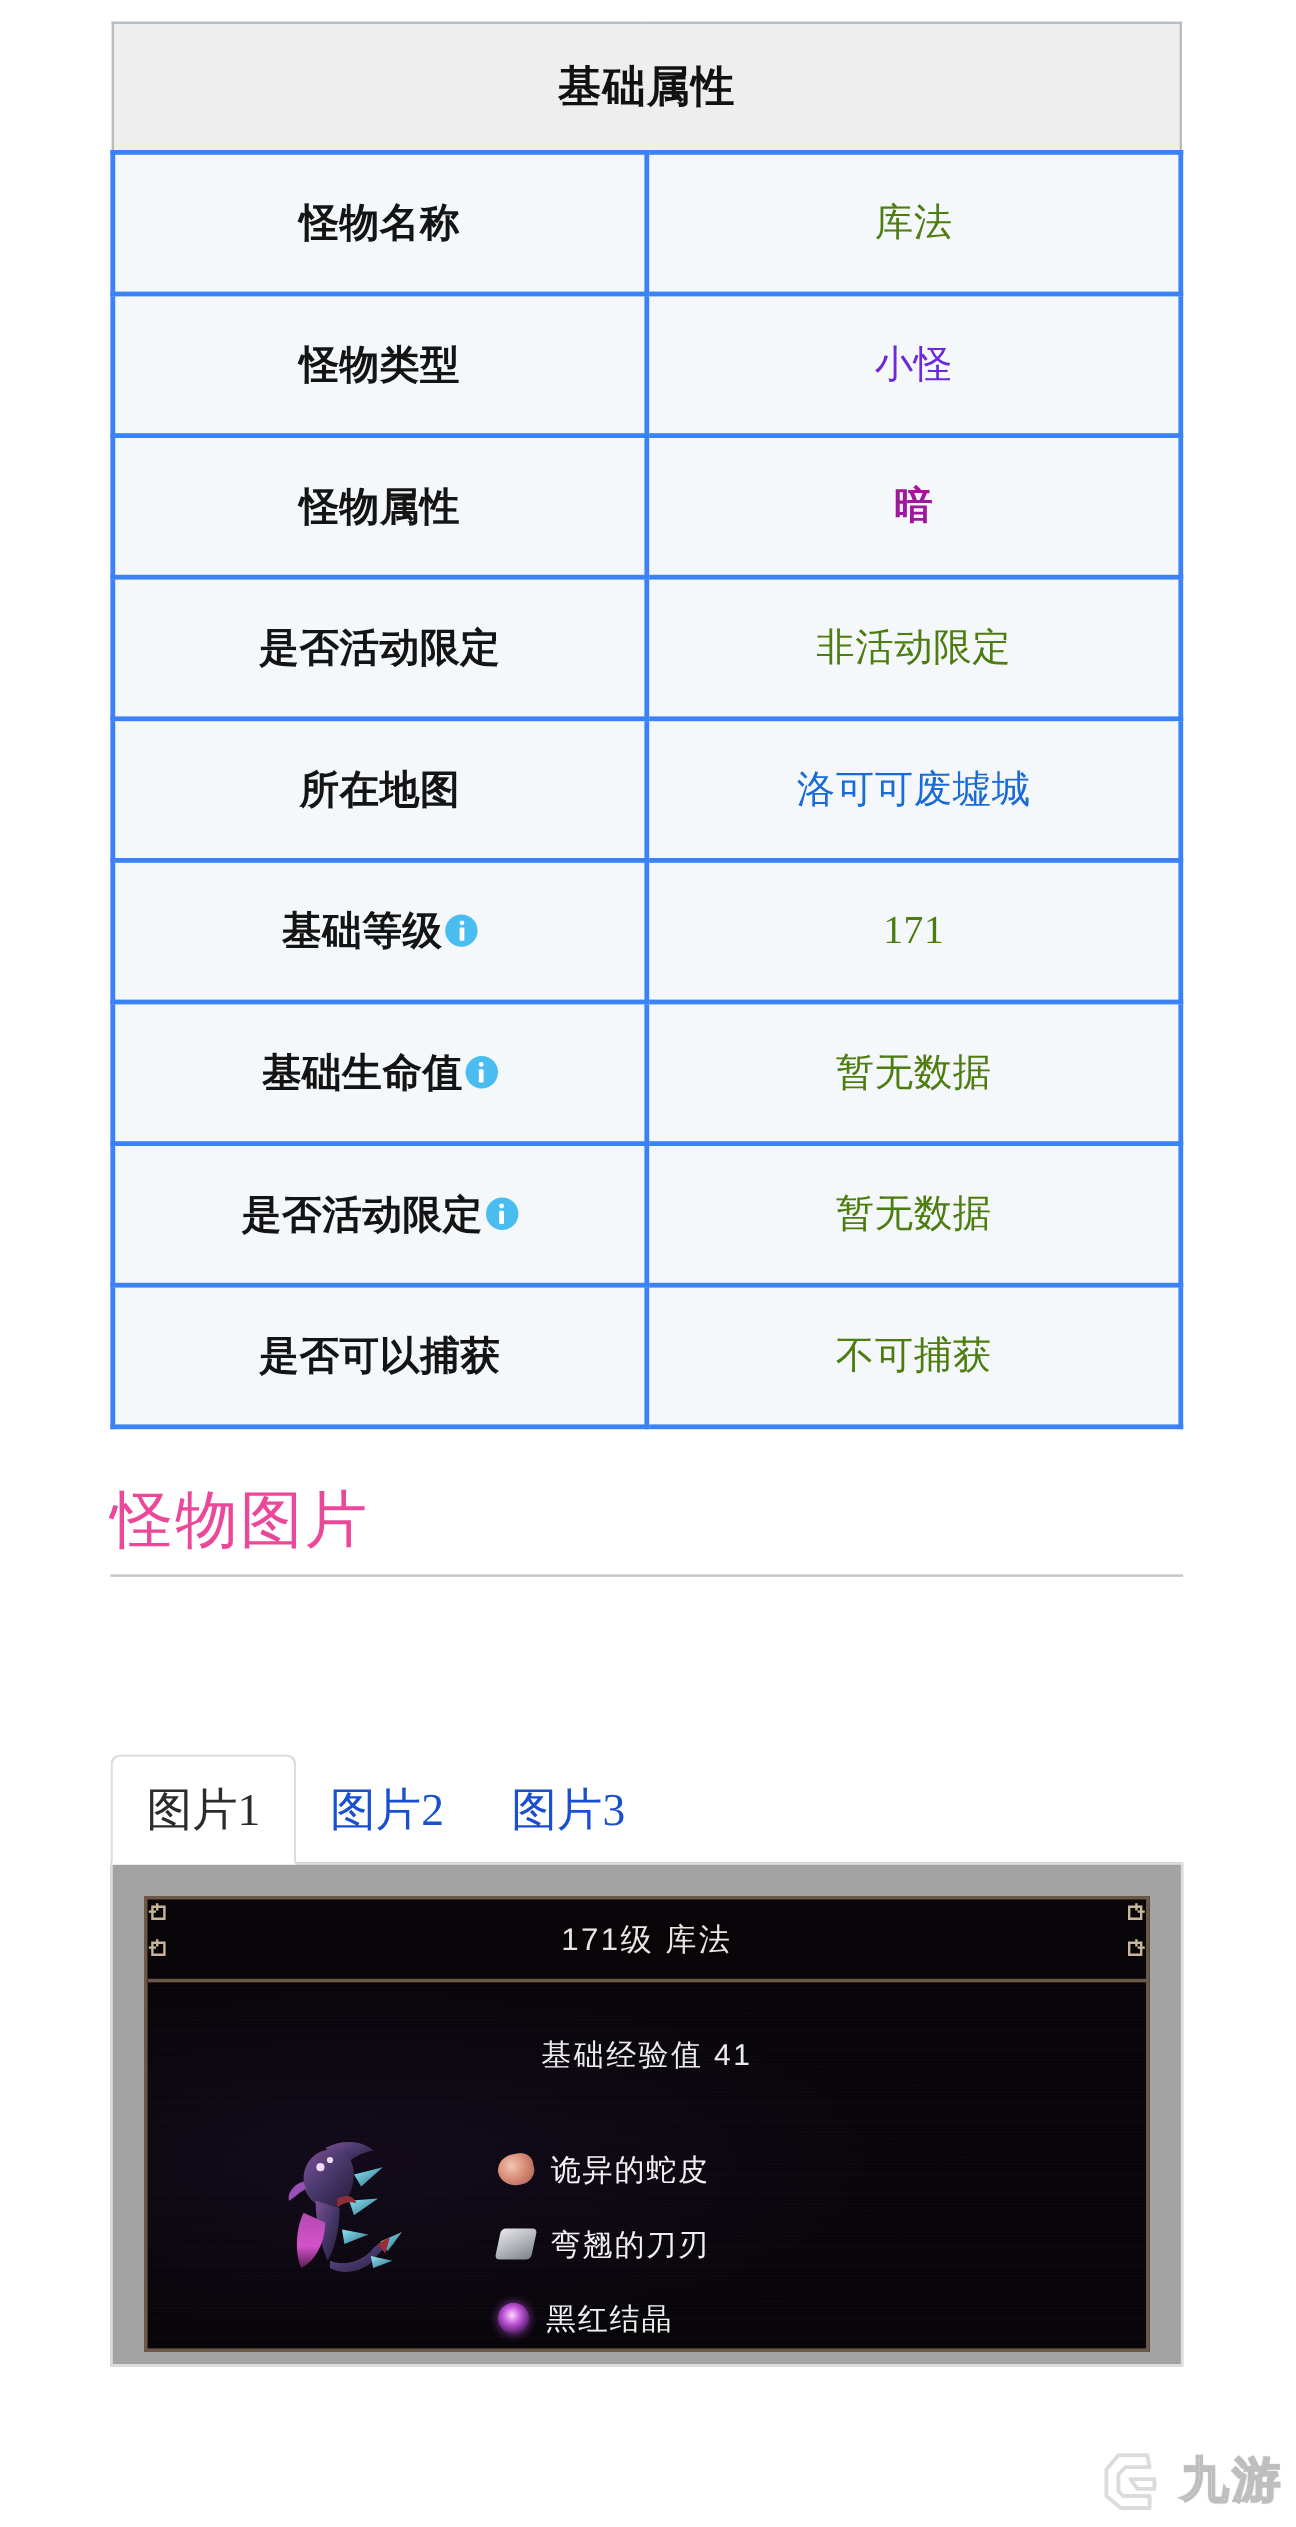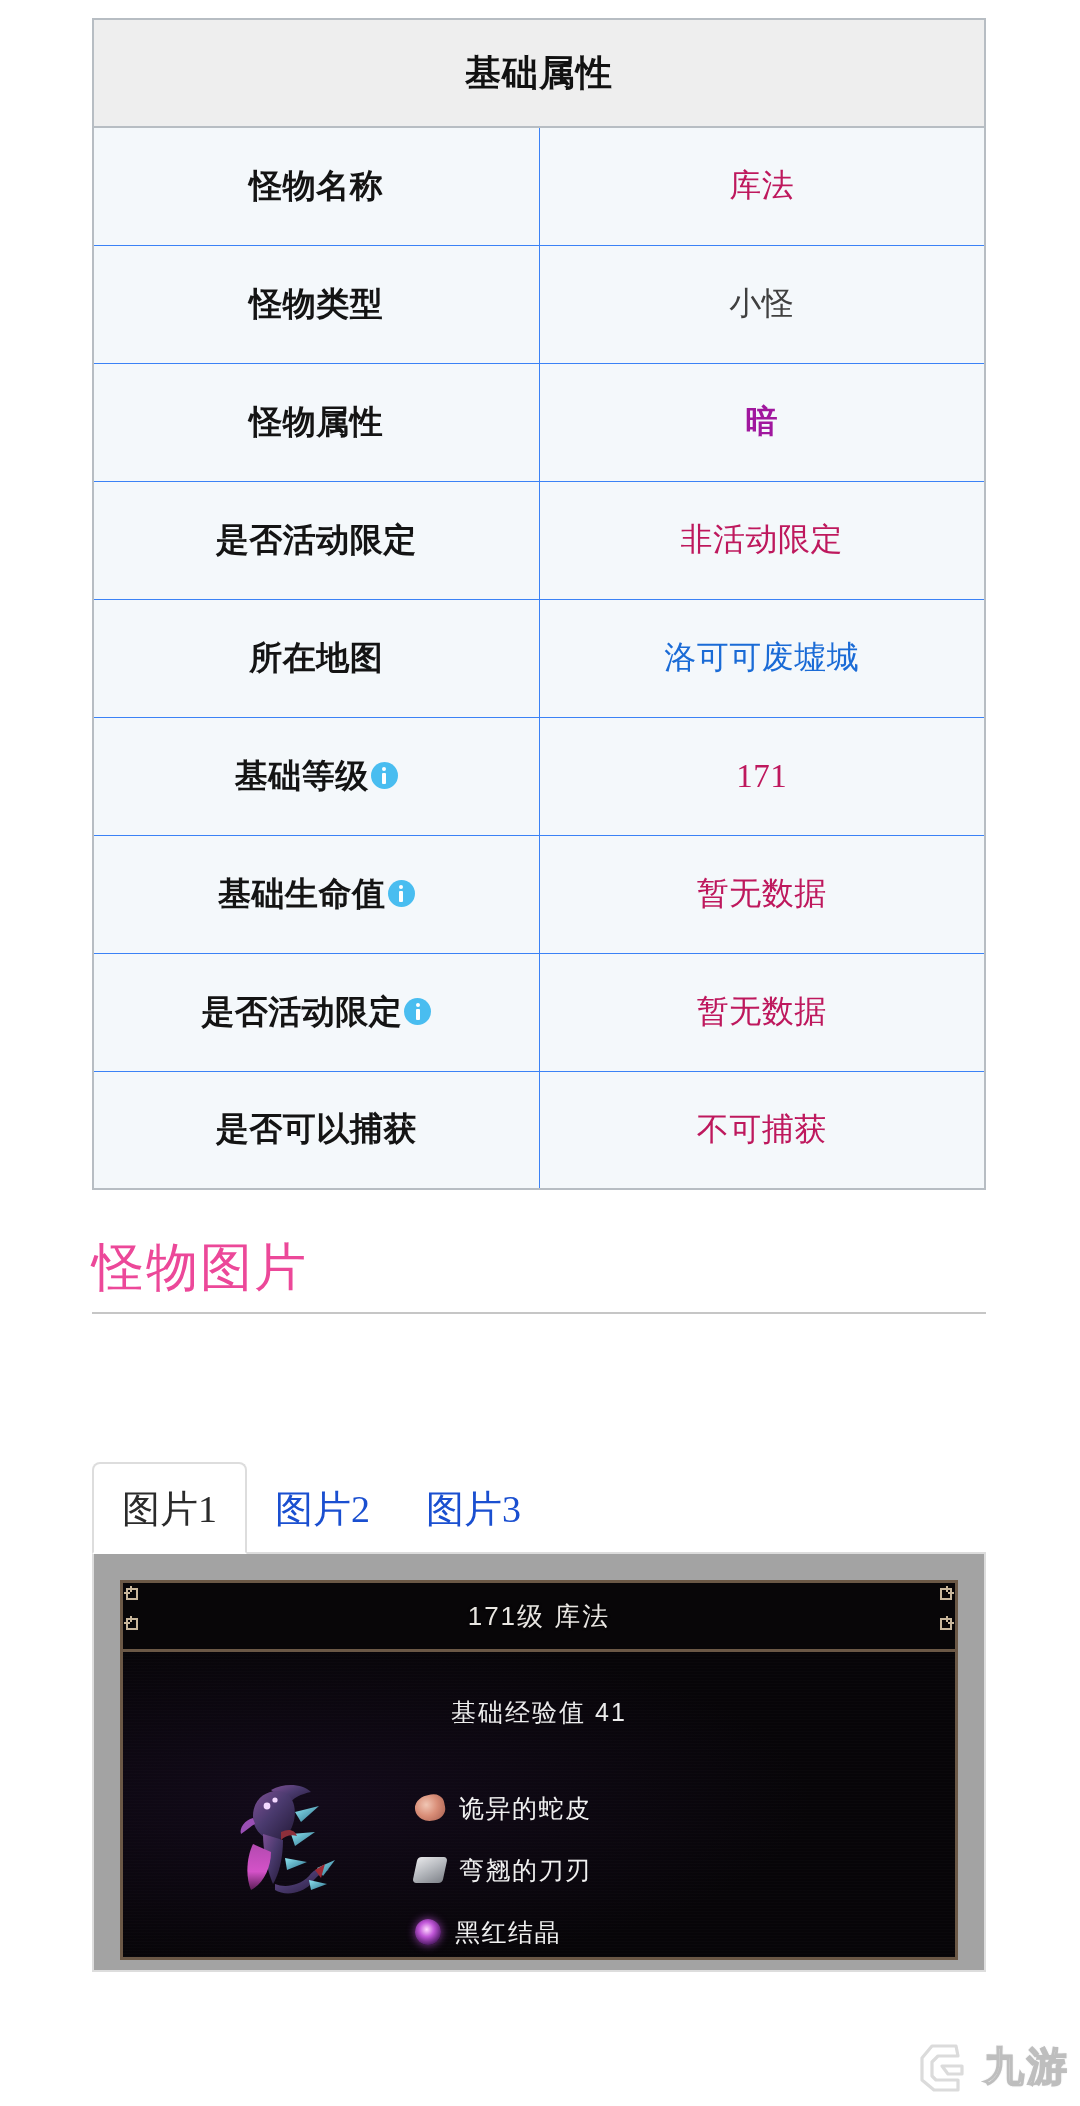--- a/index.html
+++ b/index.html
@@ -30,21 +30,21 @@
     top: 18px;
     width: 894px;
   }
   table.attr-table {
     width: 100%;
     border-collapse: collapse;
     table-layout: fixed;
     border: 2px solid #b7bdc3;
   }
   table.attr-table td {
-    border: 1px solid #3b82f6;
+    border: 4px solid #3b82f6;
     background: #f4f8fb;
     text-align: center;
     vertical-align: middle;
     height: 118px;
     box-sizing: border-box;
     padding: 4px 6px;
   }
   table.attr-table td.thead-cell {
     background: #eeeeee;
     border: 2px solid #b7bdc3;
@@ -64,28 +64,28 @@
     font-size: 33px;
     font-weight: bold;
     color: #141414;
     letter-spacing: 0.5px;
     display: inline-block;
     vertical-align: middle;
   }
   .value-text {
     font-size: 32px;
     font-weight: normal;
-    color: #be185d;
+    color: #4d7c0f;
     letter-spacing: 0.5px;
   }
   .value-text.link {
     color: #1a6bd6;
   }
   .value-text.type {
-    color: #404040;
+    color: #6d28d9;
     font-family: Liberation Mono, monospace;
   }
   .value-text.elem {
     color: #a0179e;
     font-weight: bold;
   }
   .value-text.num {
     font-family: "Liberation Serif", "DejaVu Serif", serif;
     font-size: 33px;
   }

